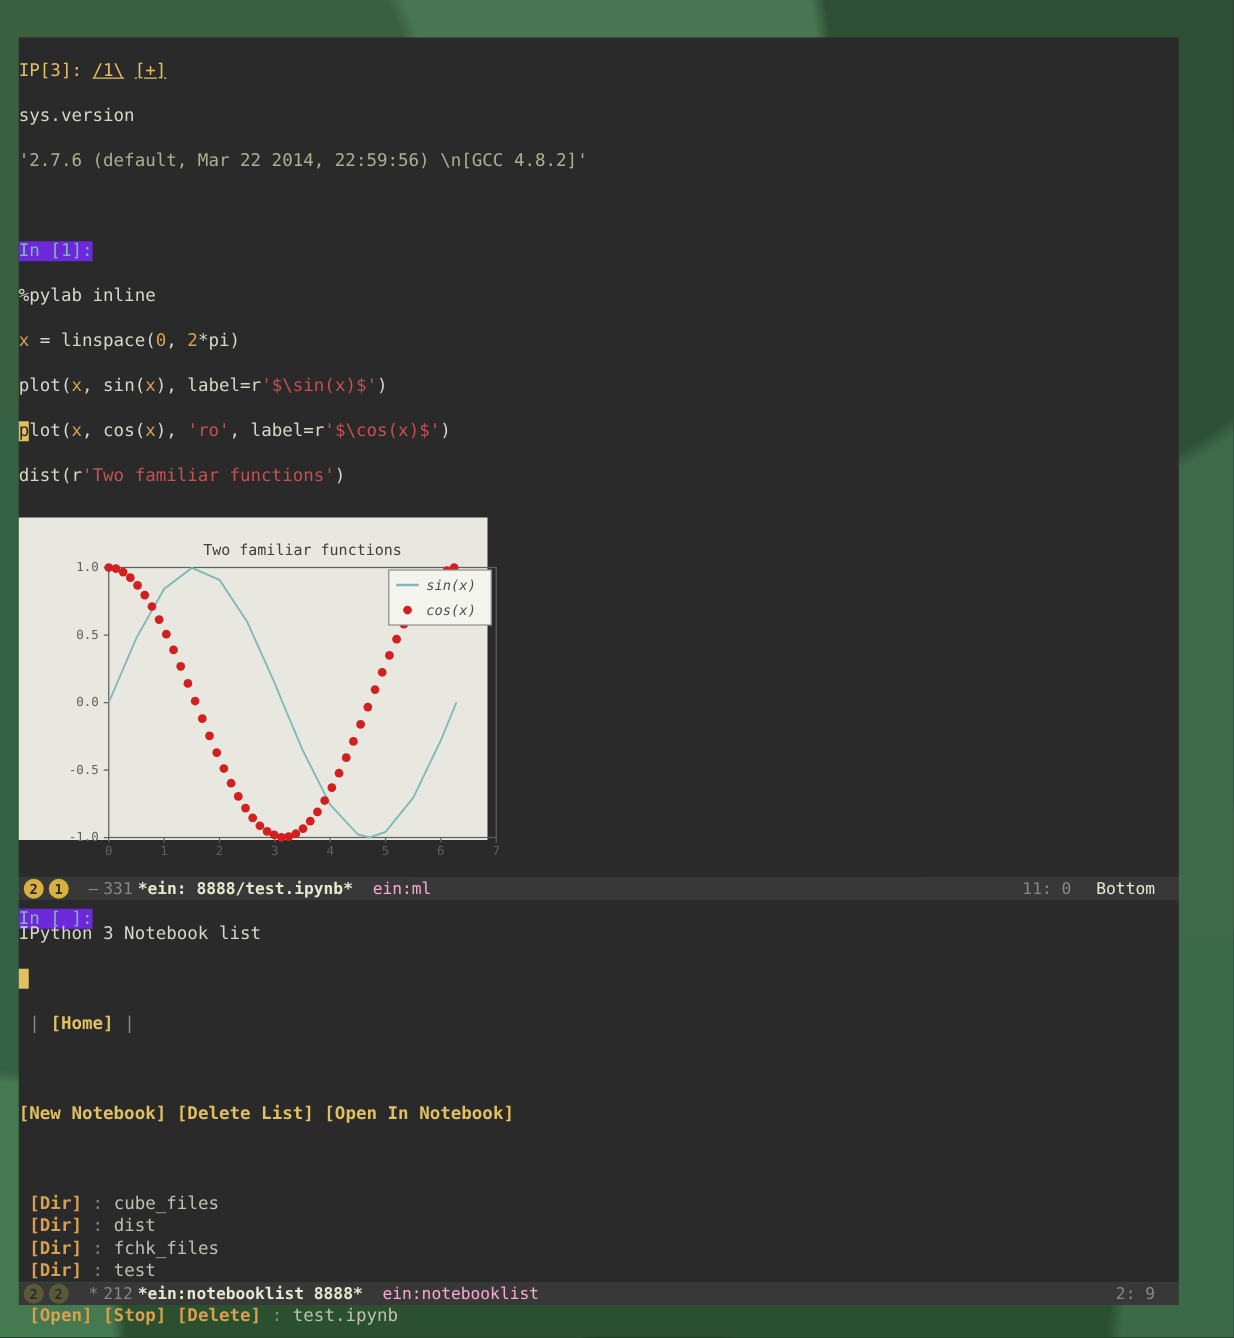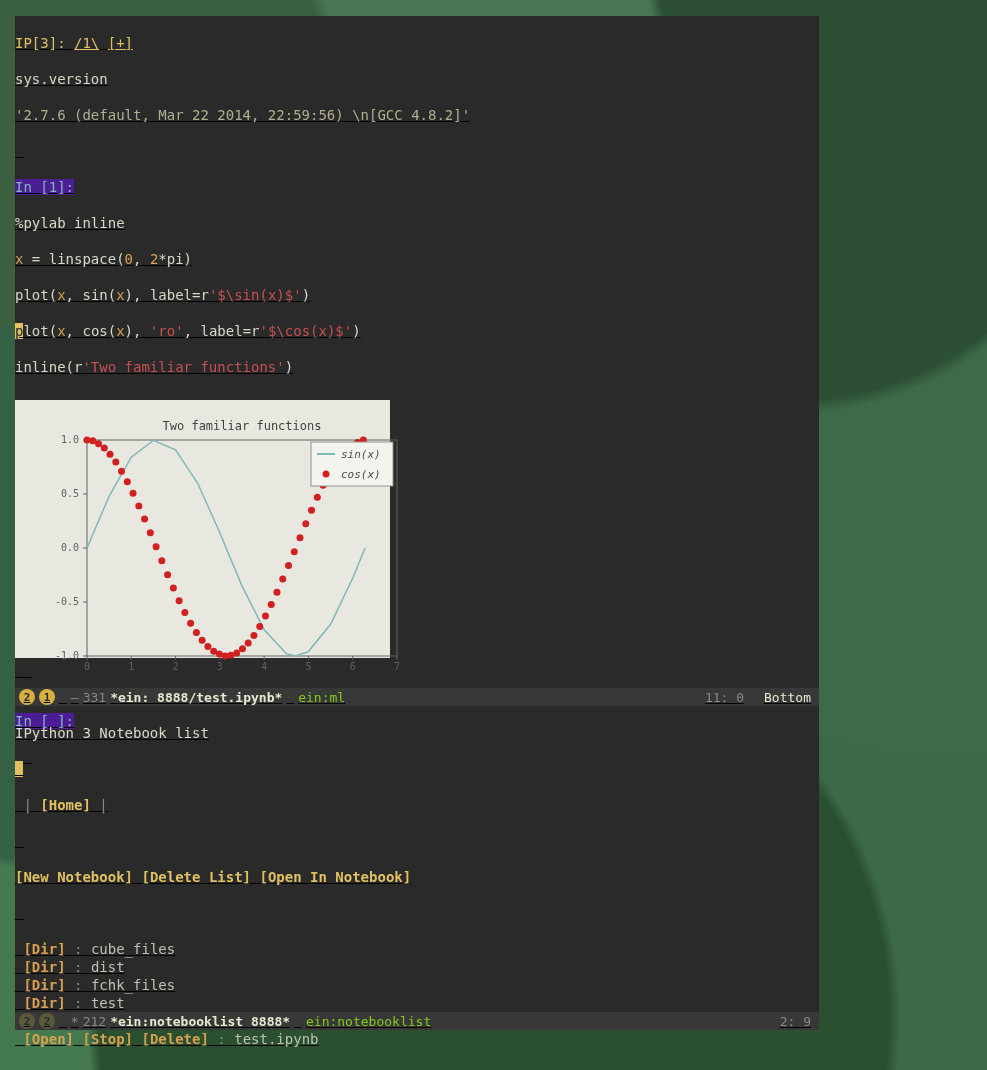--- a/index.html
+++ b/index.html
@@ -20,33 +20,32 @@
     radial-gradient(circle at 5% 50%, #346044 30%, transparent 31%),
     radial-gradient(circle at 95% 40%, #3e6a48 28%, transparent 29%),
     radial-gradient(circle at 50% 95%, #2a5030 35%, transparent 36%),
     radial-gradient(circle at 15% 90%, #457a50 26%, transparent 27%),
     radial-gradient(circle at 85% 85%, #3c6946 24%, transparent 25%),
     #1e3525;
   z-index: 0;
 }
 .editor {
   position: absolute;
-  left: 15px; top: 16px; width: 804px;
+  left: 15px; top: 30px; width: 928px;
   z-index: 1;
-  text-decoration: underline;
 }
 .pane {
   background: #2a2a2a;
   color: #c0c0b0;
   line-height: 18px;
   white-space: pre;
 }
 .pane-top { height: 672px; }
 .pane-bottom { height: 306px; }
-.cell-hdr-bg { background: #4c1d95; display: inline; }
+.cell-hdr-bg { background: #6d28d9; display: inline; }
 .yellow { color: #e0c060; }
 .white { color: #d8d8c8; }
 .olive { color: #afaf8f; }
 .orange { color: #d8a050; }
 .cyan { color: #7fb8b8; }
 .red { color: #c85050; }
 .cursor-block { background: #e0c060; color: #2a2a2a; }
 .underline { text-decoration: underline; }
 .statusbar {
   height: 18px;
@@ -59,22 +58,22 @@
 }
 .badge {
   display: inline-flex; align-items: center; justify-content: center;
   width: 16px; height: 16px; border-radius: 50%;
   font-size: 11px; font-weight: bold;
 }
 .badge-y { background: #d8b040; color: #2a2a2a; }
 .badge-d { background: #5a5a3a; color: #2a2a2a; }
 .sb-left { display: flex; align-items: center; gap: 4px; padding-left: 4px; }
 .sb-name { color: #e8e8d0; font-weight: bold; }
-.sb-mode { color: #84cc16; text-align: center; }
-.sb-right { margin-left: auto; padding-right: 8px; display: flex; gap: 20px; }
+.sb-mode { color: #f9a8d4; text-align: center; }
+.sb-right { margin-left: auto; padding-right: 19px; display: flex; gap: 20px; }
 .sb-bottom { color: #e8e8d0; }
 .chart {
   background: #e8e8e0;
   width: 375px; height: 258px;
   margin-left: 0; margin-top: 6px;
   position: relative;
 }
 .chart-svg { width: 100%; height: 100%; }
 .nblist-item { color: #d8a050; font-weight: bold; }
 .nblist-text { color: #c0c0b0; text-align: center; }
@@ -92,21 +91,21 @@
   <div class="pane pane-top">
 <span class="codeline"><span class="yellow">IP[3]:</span> <span class="yellow underline">/1\</span> <span class="yellow underline">[+]</span></span>
 <span class="codeline white">sys.version</span>
 <span class="codeline olive">'2.7.6 (default, Mar 22 2014, 22:59:56) \n[GCC 4.8.2]'</span>
 <span class="codeline"> </span>
 <span class="codeline"><span class="cell-hdr-bg cyan">In [1]:</span></span>
 <span class="codeline white">%pylab inline</span>
 <span class="codeline"><span class="orange">x</span><span class="white"> = linspace(</span><span class="orange">0</span><span class="white">, </span><span class="orange">2</span><span class="white">*pi)</span></span>
 <span class="codeline"><span class="white">plot(</span><span class="orange">x</span><span class="white">, sin(</span><span class="orange">x</span><span class="white">), label=r</span><span class="red">'$\sin(x)$'</span><span class="white">)</span></span>
 <span class="codeline"><span class="cursor-block">p</span><span class="white">lot(</span><span class="orange">x</span><span class="white">, cos(</span><span class="orange">x</span><span class="white">), </span><span class="red">'ro'</span><span class="white">, label=r</span><span class="red">'$\cos(x)$'</span><span class="white">)</span></span>
-<span class="codeline"><span class="white">inline(r</span><span class="red">'Two familiar functions'</span><span class="white">)</span></span>
+<span class="codeline"><span class="white">dist(r</span><span class="red">'Two familiar functions'</span><span class="white">)</span></span>
 <div class="chart">
   <svg class="chart-svg" id="chart-svg" viewBox="0 0 375 258">
           <rect x="55" y="22" width="310" height="216" fill="none" stroke="#606060" stroke-width="1"></rect>
           <line x1="55" y1="238" x2="55" y2="242" stroke="#606060"></line>
           <text x="55" y="252" text-anchor="middle" font-size="10" fill="#606060">0</text>
           <line x1="99.28571428571428" y1="238" x2="99.28571428571428" y2="242" stroke="#606060"></line>
           <text x="99.28571428571428" y="252" text-anchor="middle" font-size="10" fill="#606060">1</text>
           <line x1="143.57142857142856" y1="238" x2="143.57142857142856" y2="242" stroke="#606060"></line>
           <text x="143.57142857142856" y="252" text-anchor="middle" font-size="10" fill="#606060">2</text>
           <line x1="187.85714285714286" y1="238" x2="187.85714285714286" y2="242" stroke="#606060"></line>

